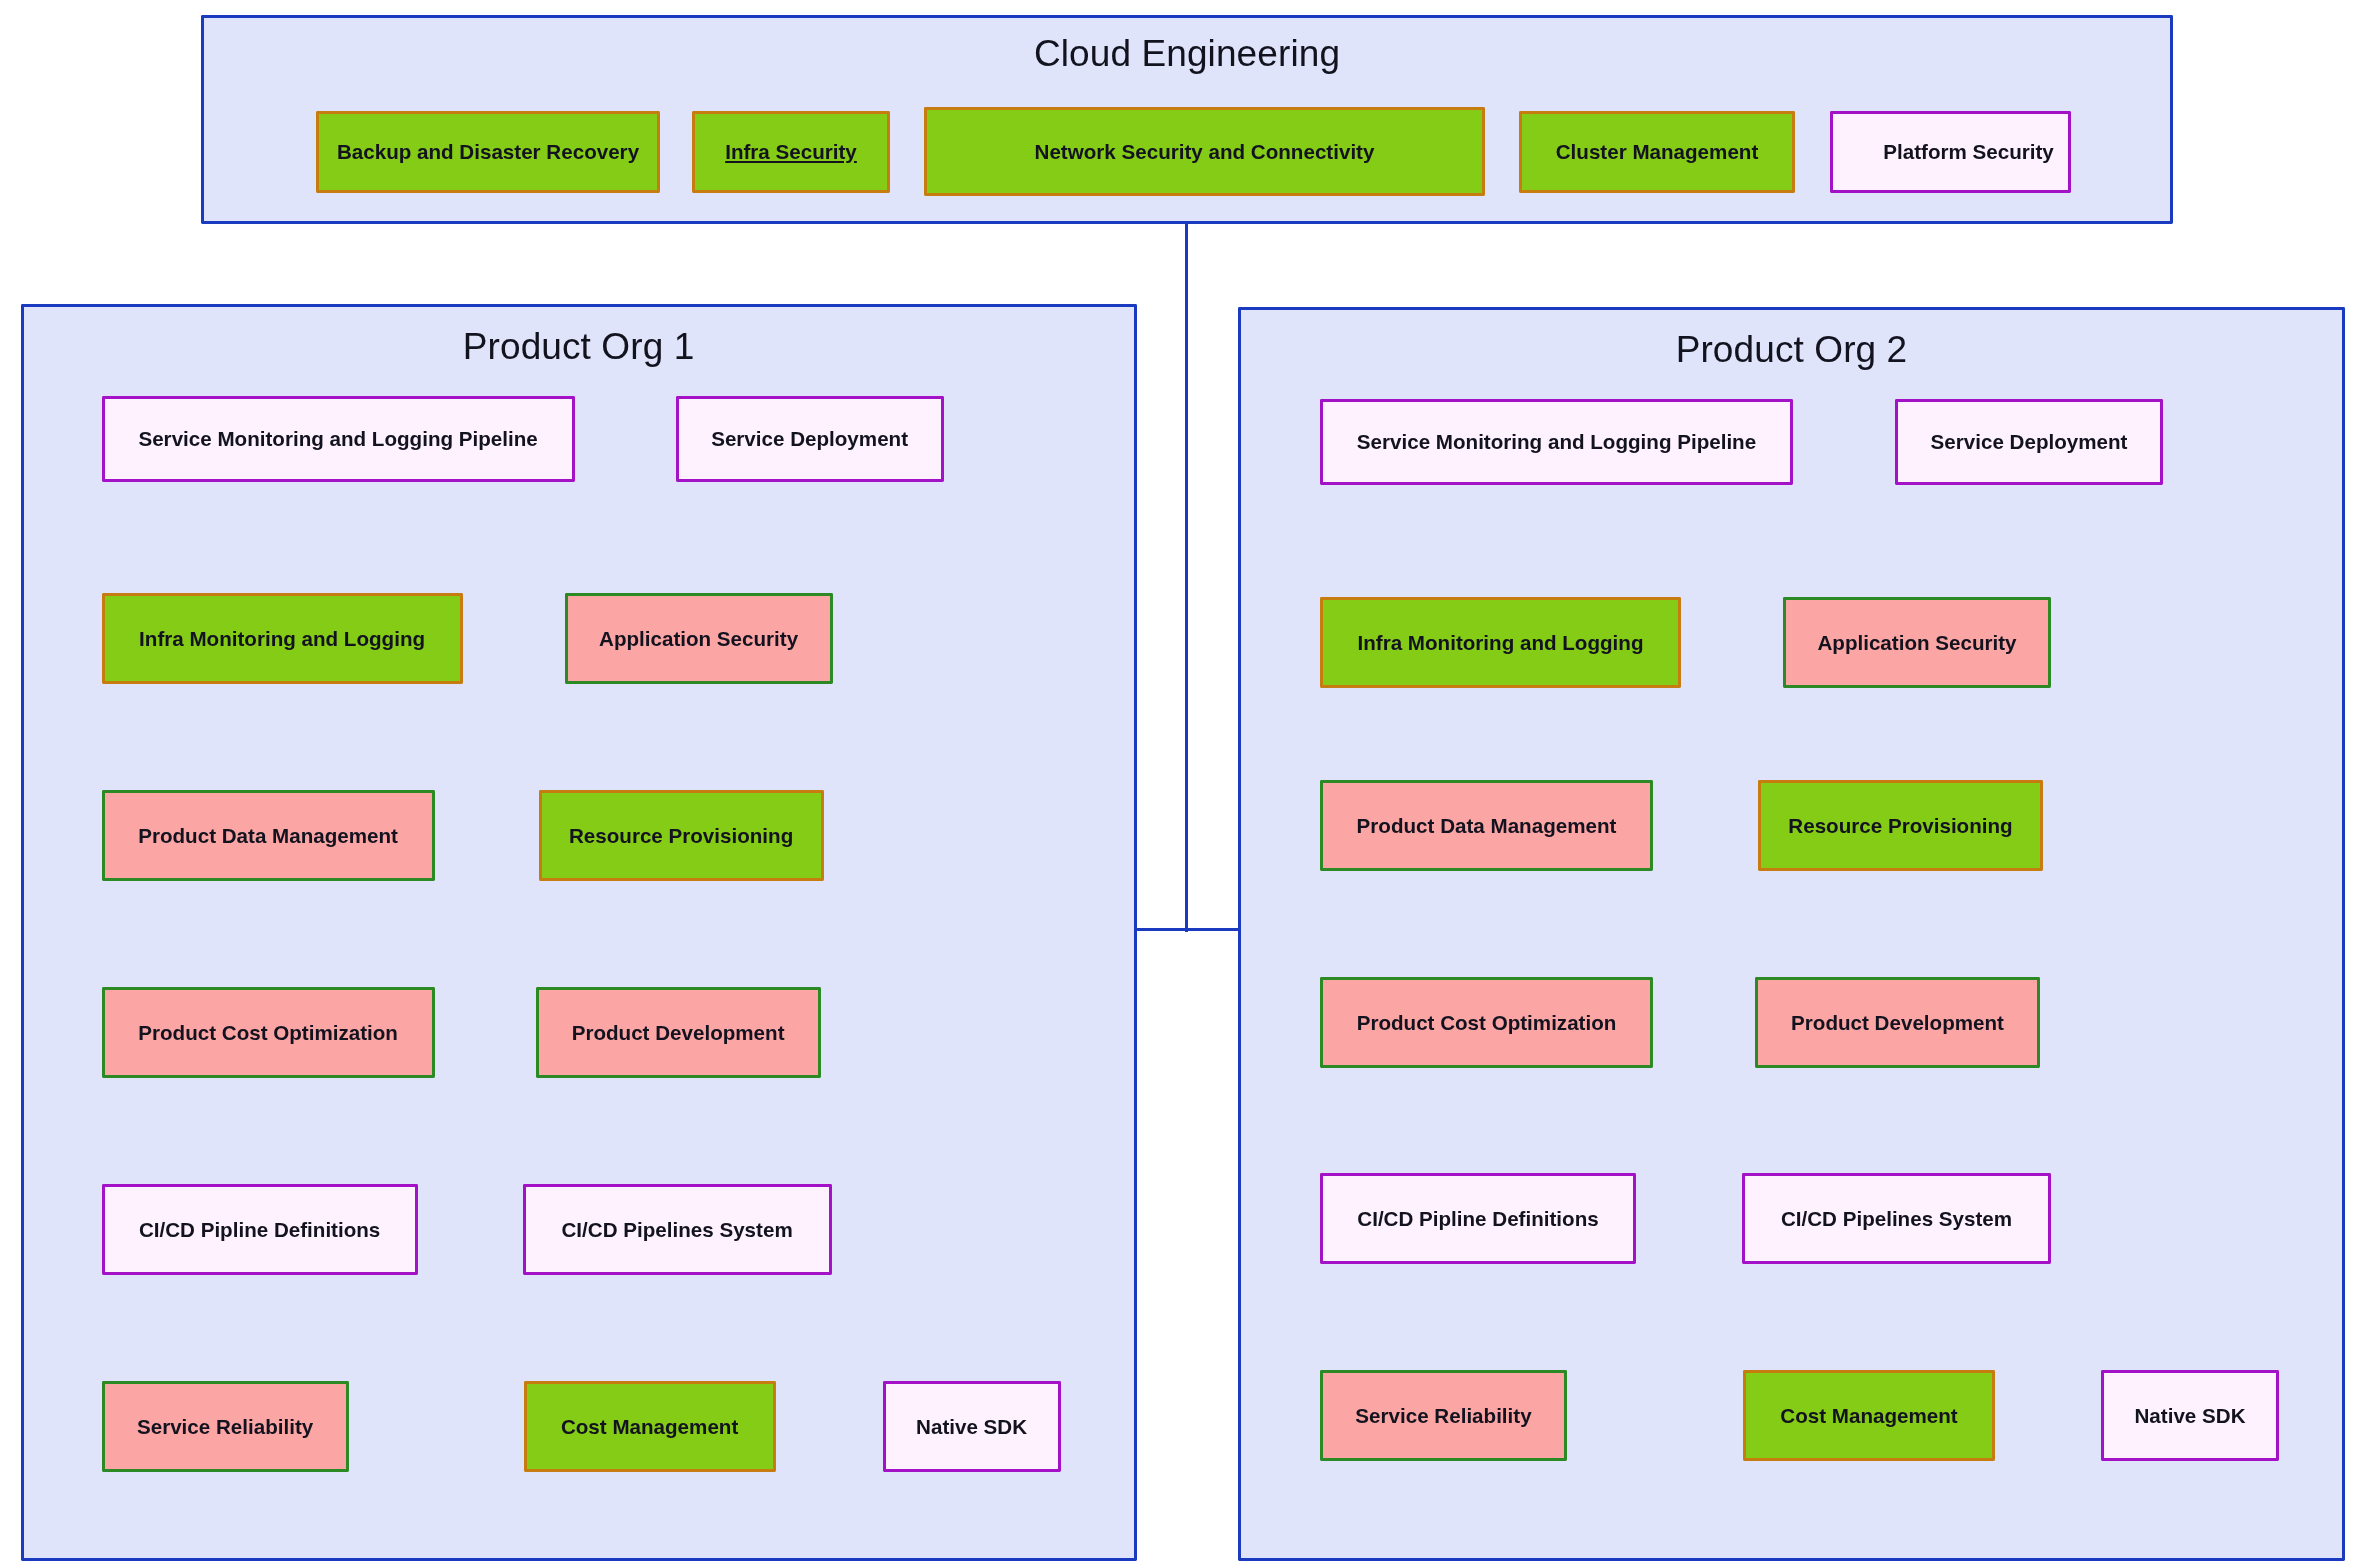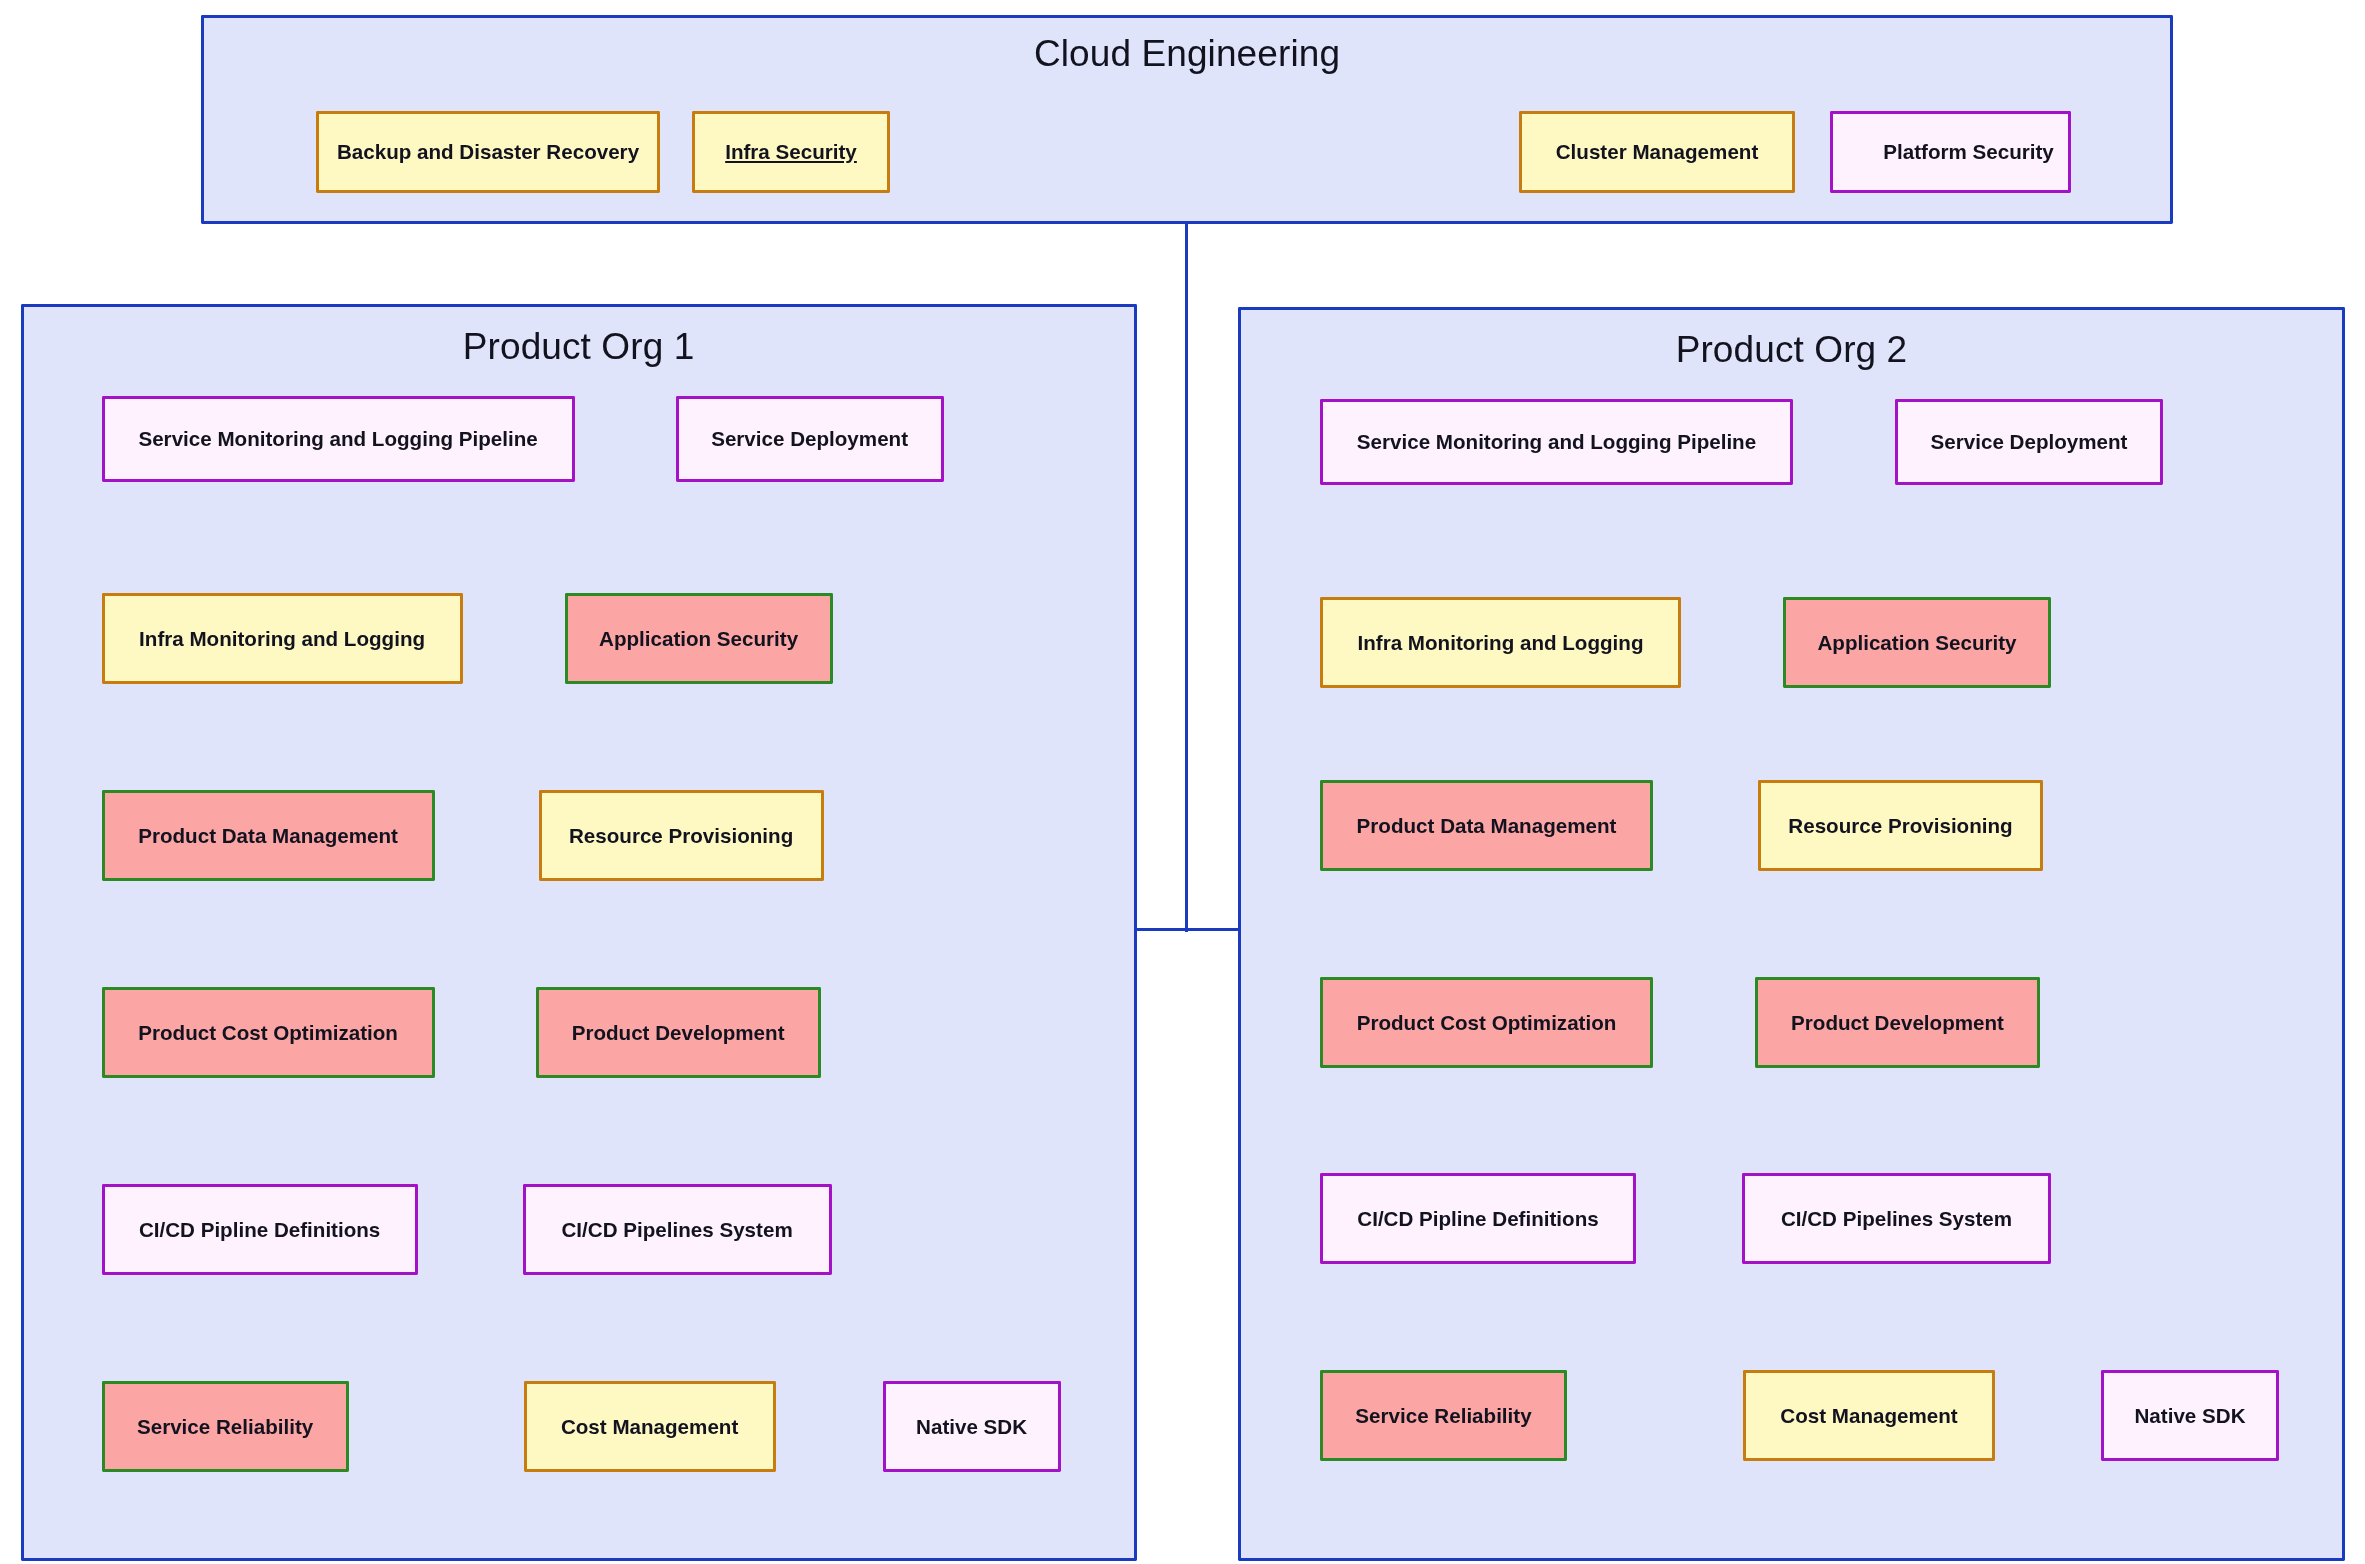--- a/index.html
+++ b/index.html
@@ -52,21 +52,21 @@
     align-items: center;
     justify-content: center;
     text-align: center;
     color: #13131F;
     font-size: 20.6px;
     font-weight: 700;
     line-height: 1.15;
     padding: 2.7px 6.9px;
     border-radius: 1.4px;
   }
-  .node.cream  { background: #fef9c3; border-color: #C77C10; }
+  .node.cream  { background: #84cc16; border-color: #C77C10; }
   .node.green  { background: #fca5a5; border-color: #2C8A24; }
   .node.purple { background: #FDF2FE; border-color: #A312C6; }
 
   
   .edge {
     position: absolute;
     background: #1A3BBF;
   }
   .edge-v { width: 3.4px; }
   .edge-h { height: 3.4px; }
@@ -80,20 +80,23 @@
     <div class="panel-title" style="top:15px;">Cloud Engineering</div>
 
     <div class="node cream" style="left:112px; top:93px; width:344px; height:82px;">
       <span>Backup and Disaster Recovery</span>
     </div>
 
     <div class="node cream" style="left:488px; top:93px; width:198px; height:82px;text-decoration:underline;">
       <span>Infra Security</span>
     </div>
 
+    <div class="node cream" style="left:720px; top:89px; width:561px; height:89px;">
+      <span>Network Security and Connectivity</span>
+    </div>
 
     <div class="node cream" style="left:1315px; top:93px; width:276px; height:82px;">
       <span>Cluster Management</span>
     </div>
 
     <div class="node purple" style="left:1626px; top:93px; width:241px; height:82px;padding-left:43px;">
       <span>Platform Security</span>
     </div>
   </div>
 

